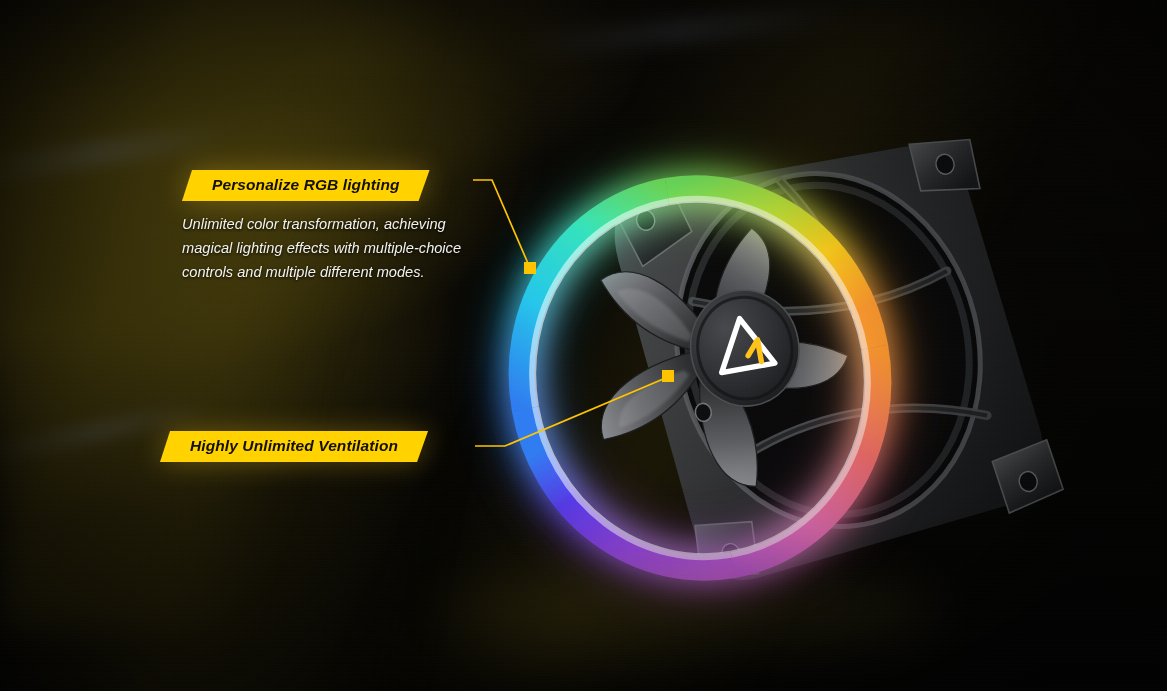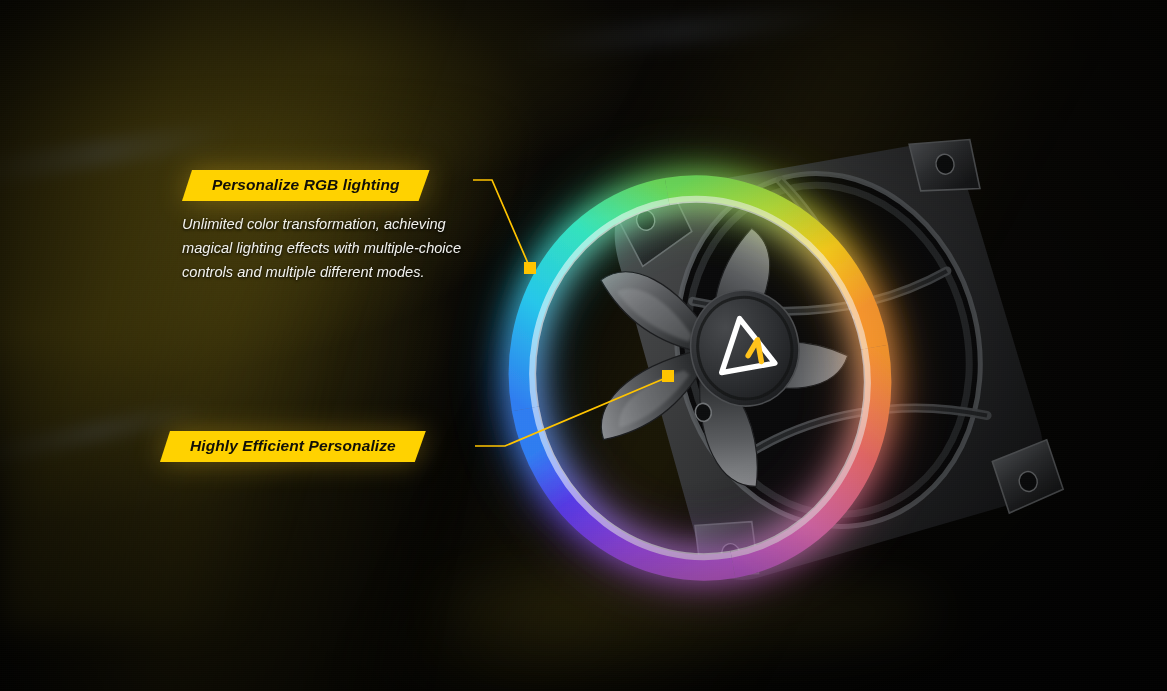--- a/index.html
+++ b/index.html
@@ -277,17 +277,17 @@
     <div class="tag-wrap">
       <div class="tag">Personalize RGB lighting</div>
     </div>
     <div class="body-text">Unlimited color transformation, achieving
 magical lighting effects with multiple-choice
 controls and multiple different modes.</div>
   </div>
 
   <div class="callout" id="callout-vent">
     <div class="tag-wrap">
-      <div class="tag">Highly Efficient Personalize</div>
+      <div class="tag">Highly Unlimited Ventilation</div>
     </div>
   </div>
 
 </div>
 
 </body></html>

